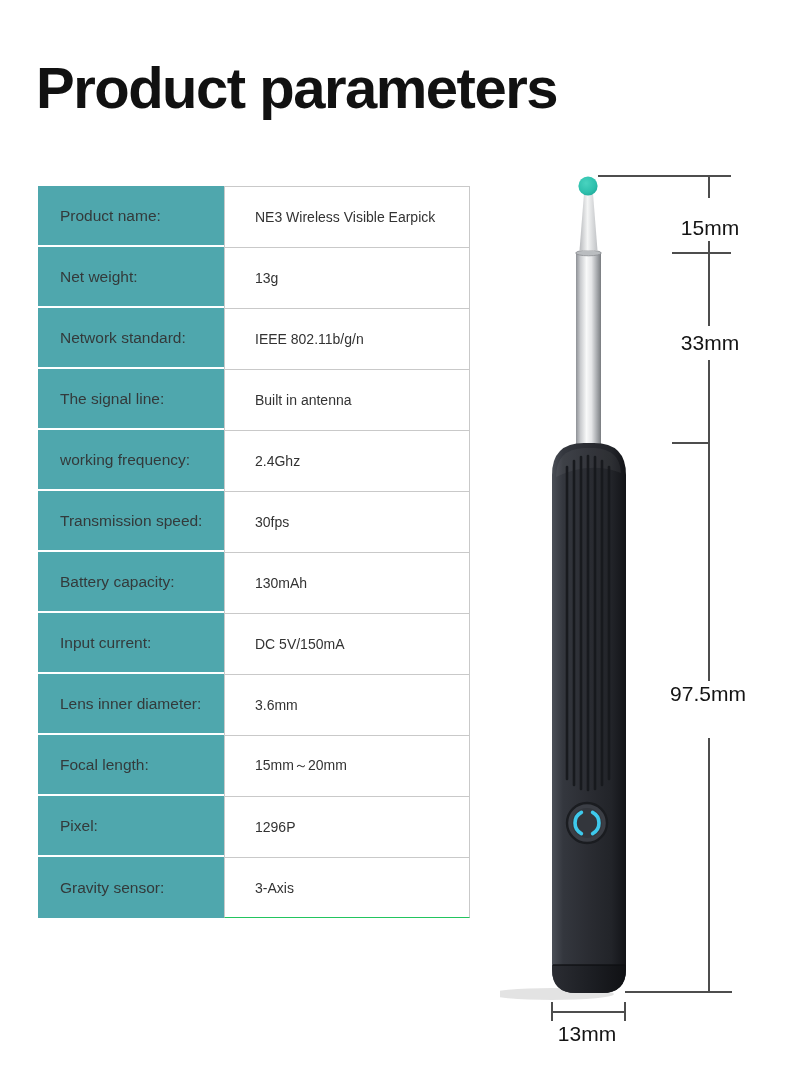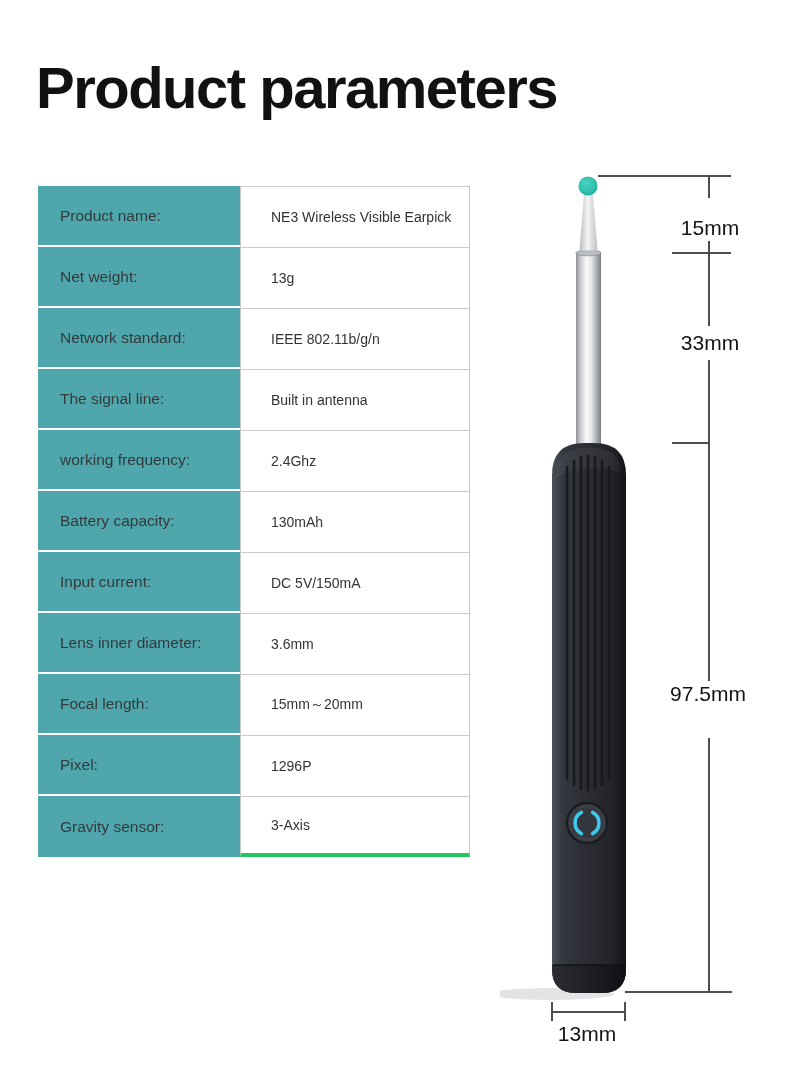--- a/index.html
+++ b/index.html
@@ -25,21 +25,21 @@
   }
   
   .spec-table {
     position: absolute;
     left: 38px;
     top: 186px;
     width: 432px;
   }
   .spec-row { display: flex; height: 61px; }
   .spec-label {
-    width: 202px;
+    width: 186px;
     background: #4fa7ad;
     border-bottom: 2px solid #ffffff;
     display: flex;
     align-items: center;
     padding-left: 22px;
     font-size: 15.5px;
     color: #333a3b;
   }
   .spec-row:last-child .spec-label { border-bottom: none; }
   .spec-value {
@@ -47,21 +47,21 @@
     background: #ffffff;
     border-left: 1px solid #c9c9c9;
     border-right: 1px solid #c9c9c9;
     border-top: 1px solid #c9c9c9;
     display: flex;
     align-items: center;
     padding-left: 30px;
     font-size: 14px;
     color: #333333;
   }
-  .spec-row:last-child .spec-value { border-bottom: 4px solid #22c55e; }
+  .spec-row:last-child .spec-value { border-bottom: 1px solid #22c55e; }
   
   .device-svg {
     position: absolute;
     left: 500px;
     top: 165px;
     width: 290px;
     height: 900px;
   }
   .dim-label {
     position: absolute;
@@ -97,20 +97,24 @@
         <div class="spec-label">Network standard:</div>
         <div class="spec-value">IEEE 802.11b/g/n</div>
       </div>
       <div class="spec-row">
         <div class="spec-label">The signal line:</div>
         <div class="spec-value">Built in antenna</div>
       </div>
       <div class="spec-row">
         <div class="spec-label">working frequency:</div>
         <div class="spec-value">2.4Ghz</div>
+      </div>
+      <div class="spec-row">
+        <div class="spec-label">Transmission speed:</div>
+        <div class="spec-value">30fps</div>
       </div>
       <div class="spec-row">
         <div class="spec-label">Battery capacity:</div>
         <div class="spec-value">130mAh</div>
       </div>
       <div class="spec-row">
         <div class="spec-label">Input current:</div>
         <div class="spec-value">DC 5V/150mA</div>
       </div>
       <div class="spec-row">

